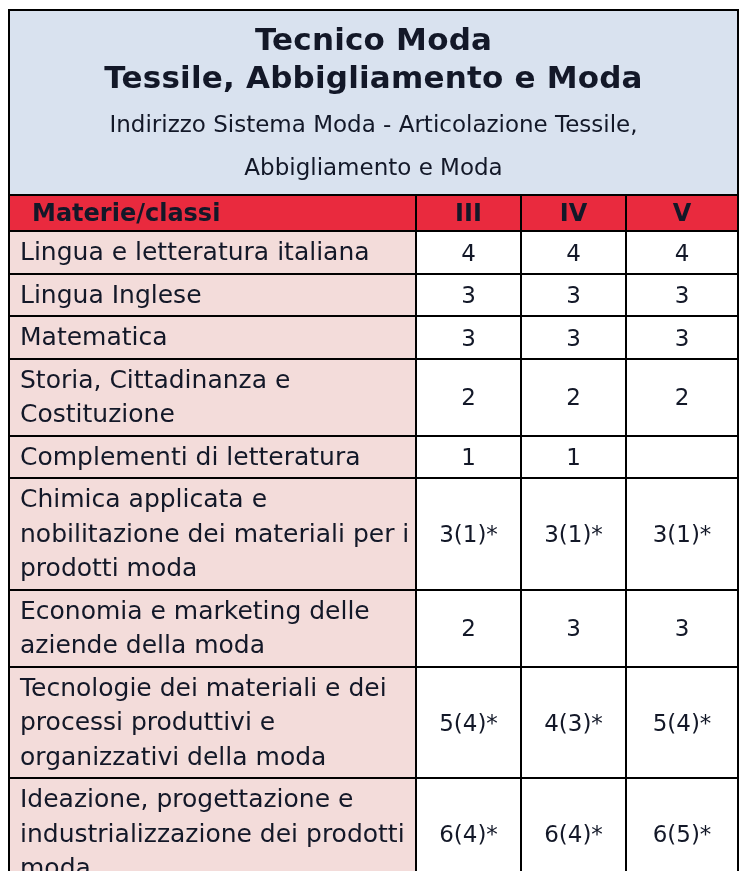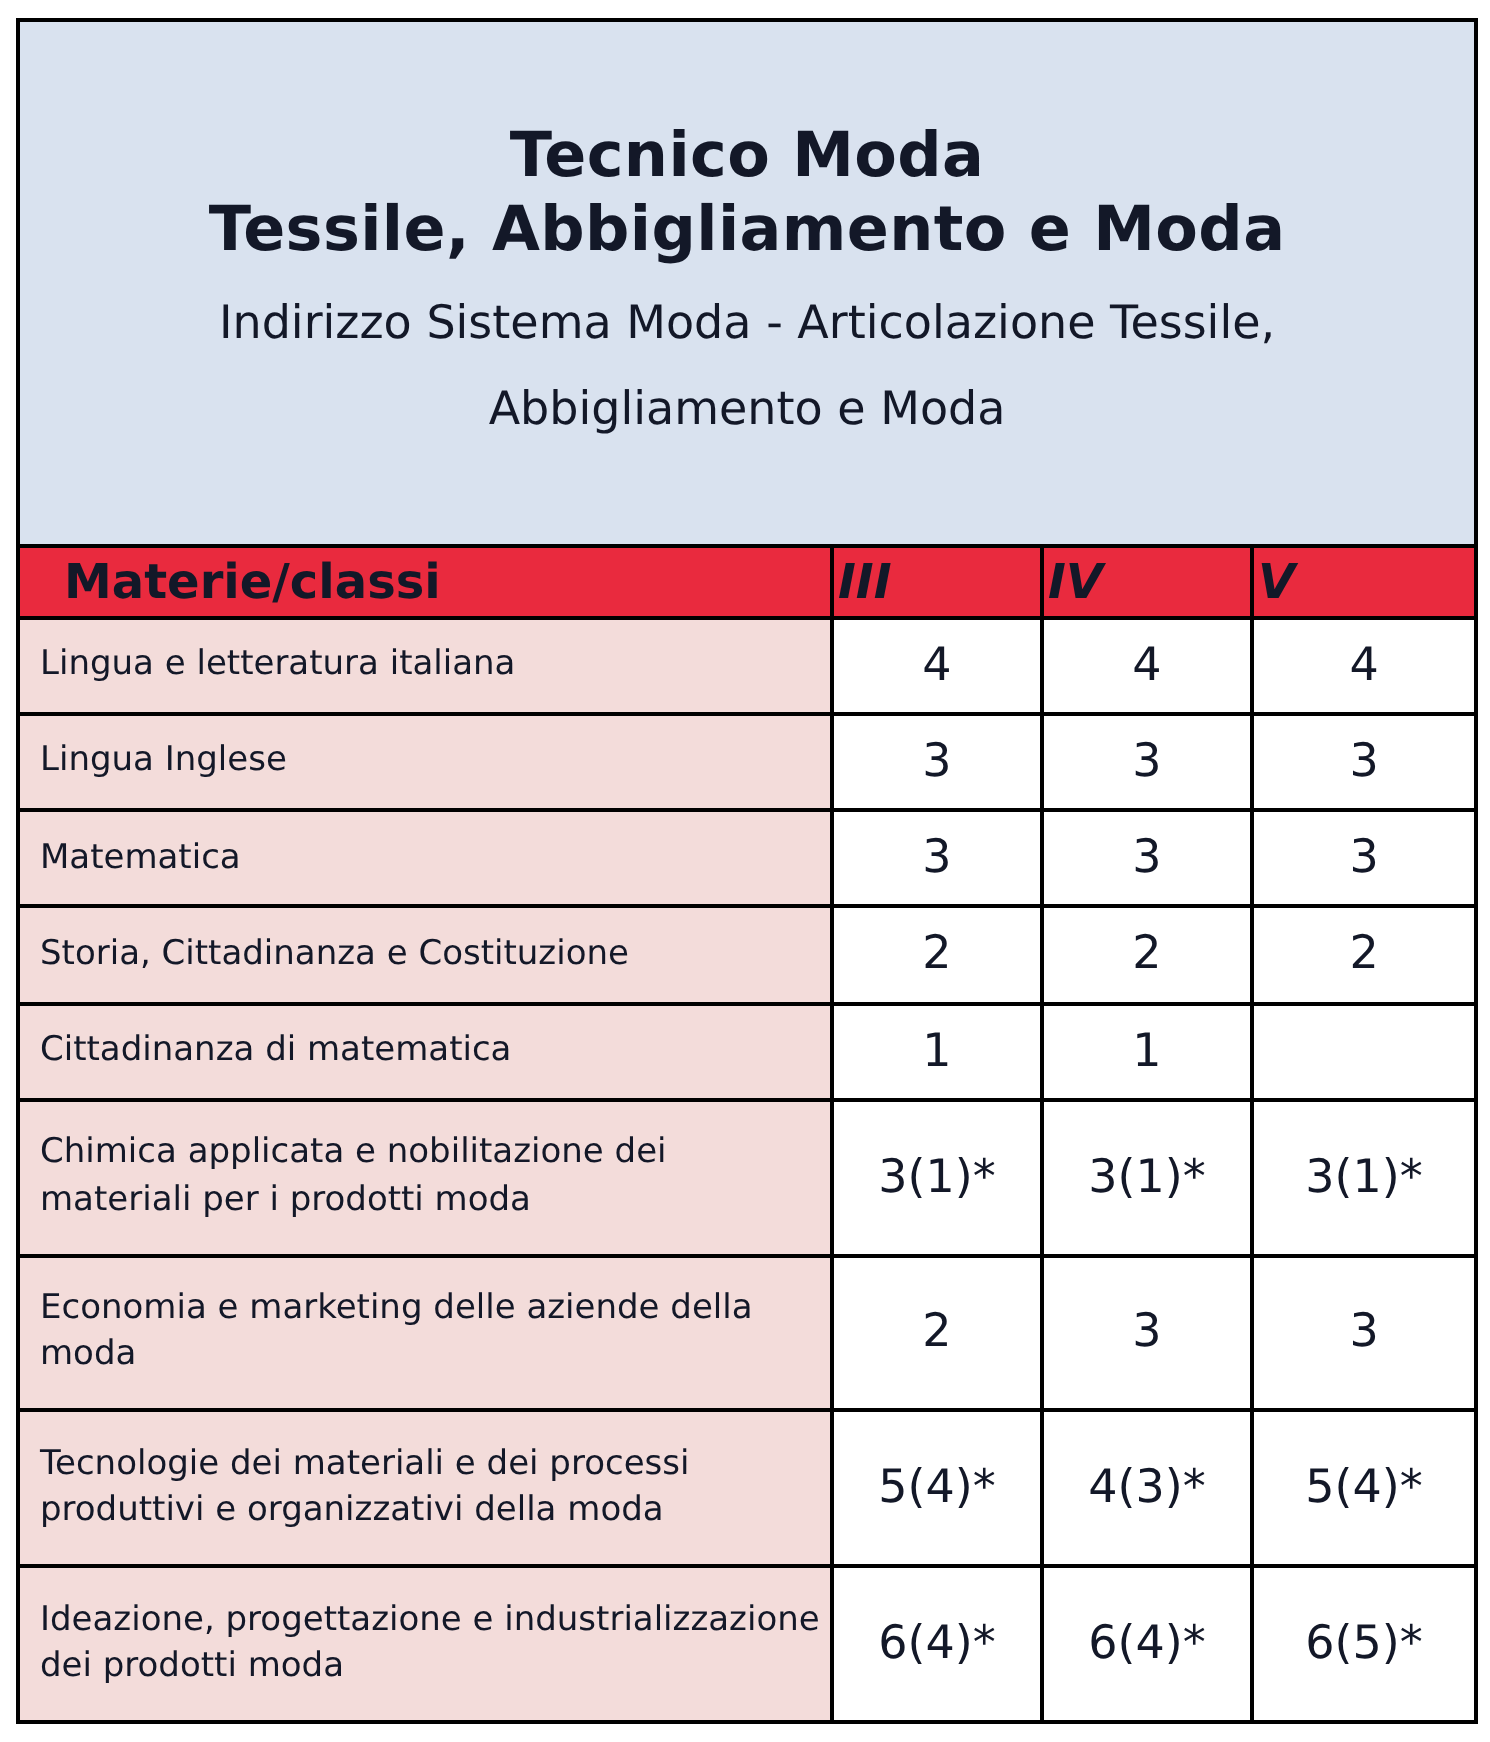--- a/index.html
+++ b/index.html
@@ -51,26 +51,26 @@
 
   
   tr.head-row th {
     background: #e92a3e;
     font-size: 24px;
     font-weight: bold;
     height: 36px;
     padding: 2px 22px;
   }
   tr.head-row th.subject-head { text-align: left; }
-  tr.head-row th.class-head   { text-align: left; padding: 2px 2px; font-style: italic; }
+  tr.head-row th.class-head   { text-align: center; padding: 2px 2px; }
 
   
   tbody td.subject-cell {
     background: #f3dcda;
-    font-size: 17px;
+    font-size: 25px;
     text-align: left;
     padding: 3px 4px 3px 10px;
     line-height: 1.38;
   }
   tbody td.value-cell {
     background: #ffffff;
     font-size: 23px;
     text-align: center;
     padding: 3px 2px;
   }
@@ -122,21 +122,21 @@
         <td class="value-cell">3</td>
         <td class="value-cell">3</td>
       </tr>
       <tr>
         <td class="subject-cell">Storia, Cittadinanza e Costituzione</td>
         <td class="value-cell">2</td>
         <td class="value-cell">2</td>
         <td class="value-cell">2</td>
       </tr>
       <tr>
-        <td class="subject-cell">Cittadinanza di matematica</td>
+        <td class="subject-cell">Complementi di letteratura</td>
         <td class="value-cell">1</td>
         <td class="value-cell">1</td>
         <td class="value-cell"></td>
       </tr>
       <tr>
         <td class="subject-cell">Chimica applicata e nobilitazione dei materiali per i prodotti moda</td>
         <td class="value-cell">3(1)*</td>
         <td class="value-cell">3(1)*</td>
         <td class="value-cell">3(1)*</td>
       </tr>

